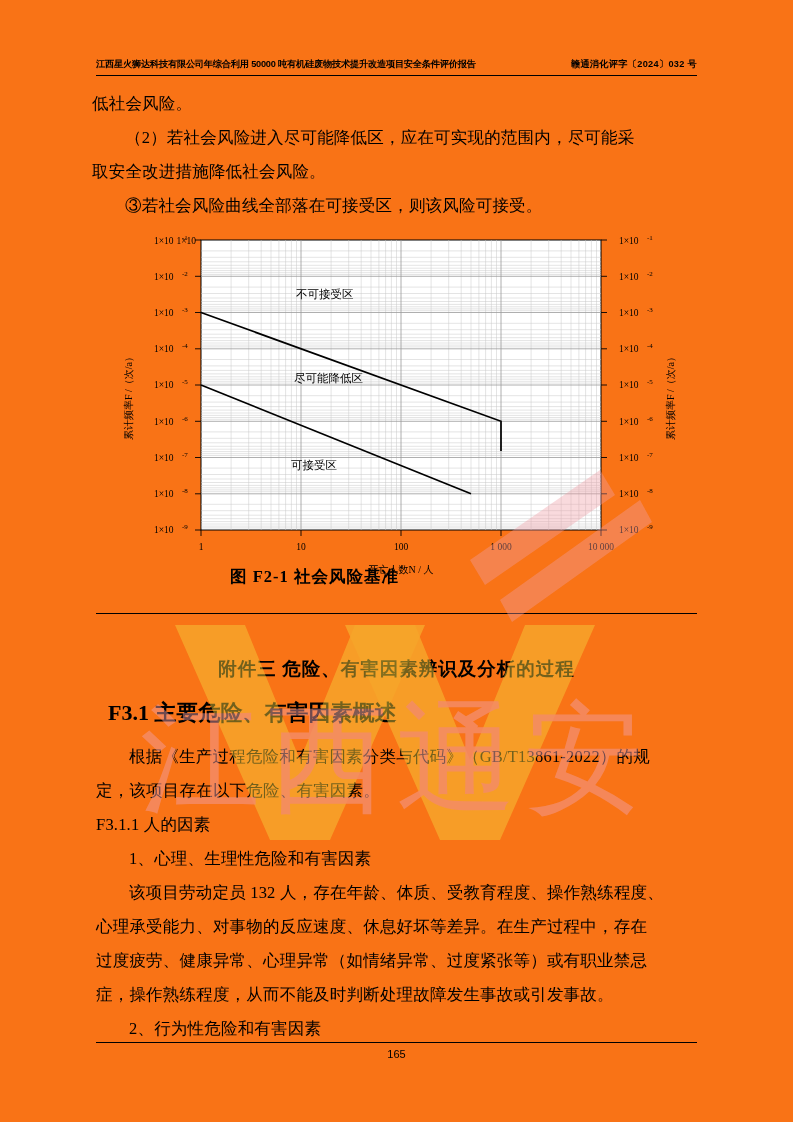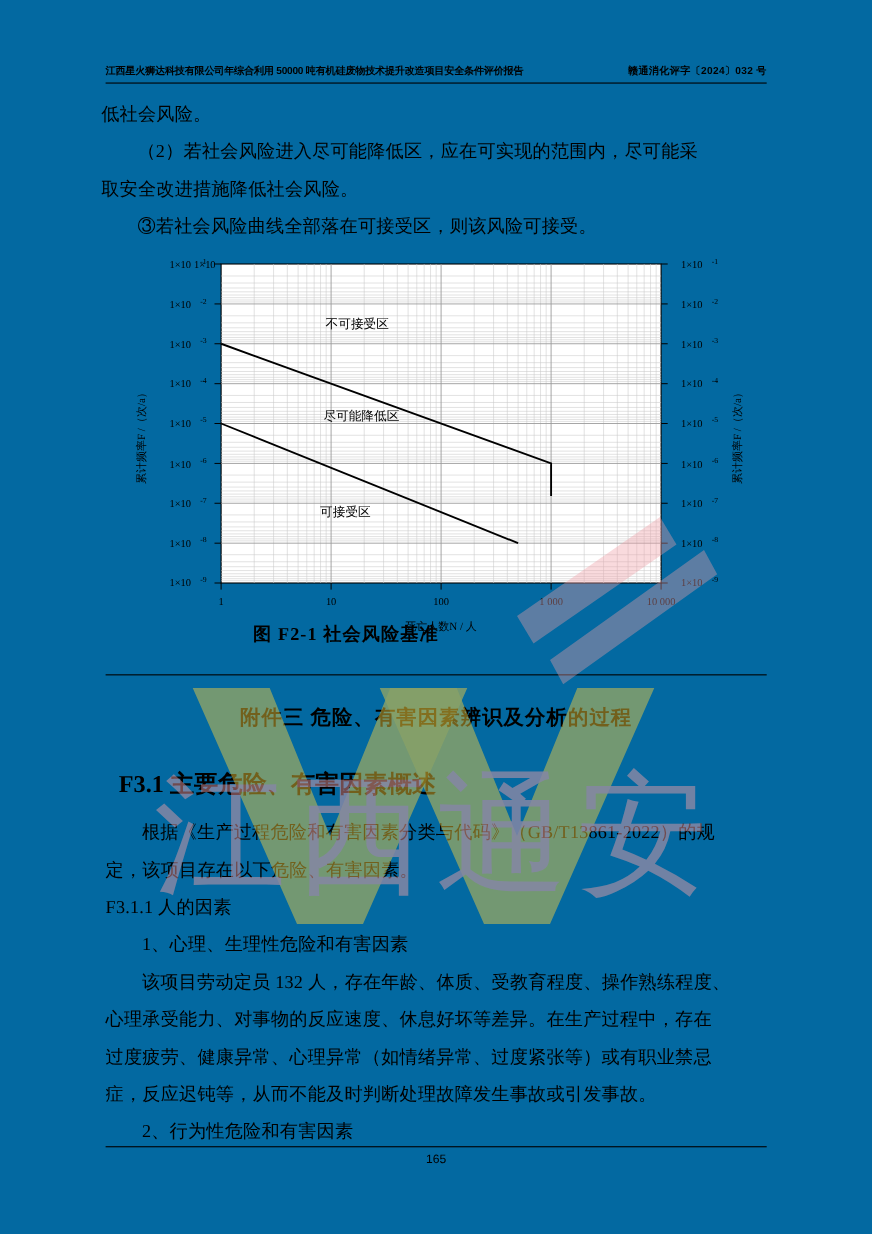--- a/index.html
+++ b/index.html
@@ -9,21 +9,21 @@
   }
   body {
     font-family: "Liberation Serif", "DejaVu Serif", serif;
     color: #000000;
   }
   .page {
     position: relative;
     width: 793px;
     height: 1122px;
     margin: 0 auto;
-    background: #0369a1;
+    background: #f97316;
     overflow: hidden;
     box-sizing: border-box;
   }
 
   
   .header {
     position: absolute;
     top: 58px;
     left: 96px;
     right: 96px;
@@ -61,21 +61,21 @@
     font-size: 22px;
     line-height: 32px;
     margin: 12px;
   }
   .center-title {
     text-align: center;
     font-size: 18.5px;
     font-weight: bold;
     line-height: 34px;
     letter-spacing: 1px;
-    margin: 0;
+    margin: 16px;
   }
 
   
   .figure {
     position: absolute;
     top: 225px;
     left: 96px;
     width: 601px;
     height: 390px;
   }
@@ -387,21 +387,21 @@
 
   <div style="position:absolute; top:685px; left:96px; width:601px;">
     <p class="h3">F3.1 主要危险、有害因素概述</p>
     <p class="t indent">根据《生产过程危险和有害因素分类与代码》（GB/T13861-2022）的规</p>
     <p class="t">定，该项目存在以下危险、有害因素。</p>
     <p class="t">F3.1.1 人的因素</p>
     <p class="t indent">1、心理、生理性危险和有害因素</p>
     <p class="t indent">该项目劳动定员 132 人，存在年龄、体质、受教育程度、操作熟练程度、</p>
     <p class="t">心理承受能力、对事物的反应速度、休息好坏等差异。在生产过程中，存在</p>
     <p class="t">过度疲劳、健康异常、心理异常（如情绪异常、过度紧张等）或有职业禁忌</p>
-    <p class="t">症，反应迟钝等，从而不能及时判断处理故障发生事故或引发事故。</p>
+    <p class="t">症，操作熟练程度，从而不能及时判断处理故障发生事故或引发事故。</p>
     <p class="t indent">2、行为性危险和有害因素</p>
   </div>
 
   <svg class="watermark" viewBox="0 0 793 1122">
     <g opacity="0.55">
 
       <path d="M175 625 L245 625 L300 760 L355 625 L425 625 L330 840 L270 840 Z" fill="#f5cf3c" opacity="0.85"></path>
       <path d="M345 625 L415 625 L470 760 L525 625 L595 625 L500 840 L440 840 Z" fill="#f5cf3c" opacity="0.85"></path>
 
       <text x="396" y="800" font-size="120" font-family="'Liberation Serif', serif" fill="#f0a0a8" text-anchor="middle" opacity="0.85" letter-spacing="8">江西通安</text>

